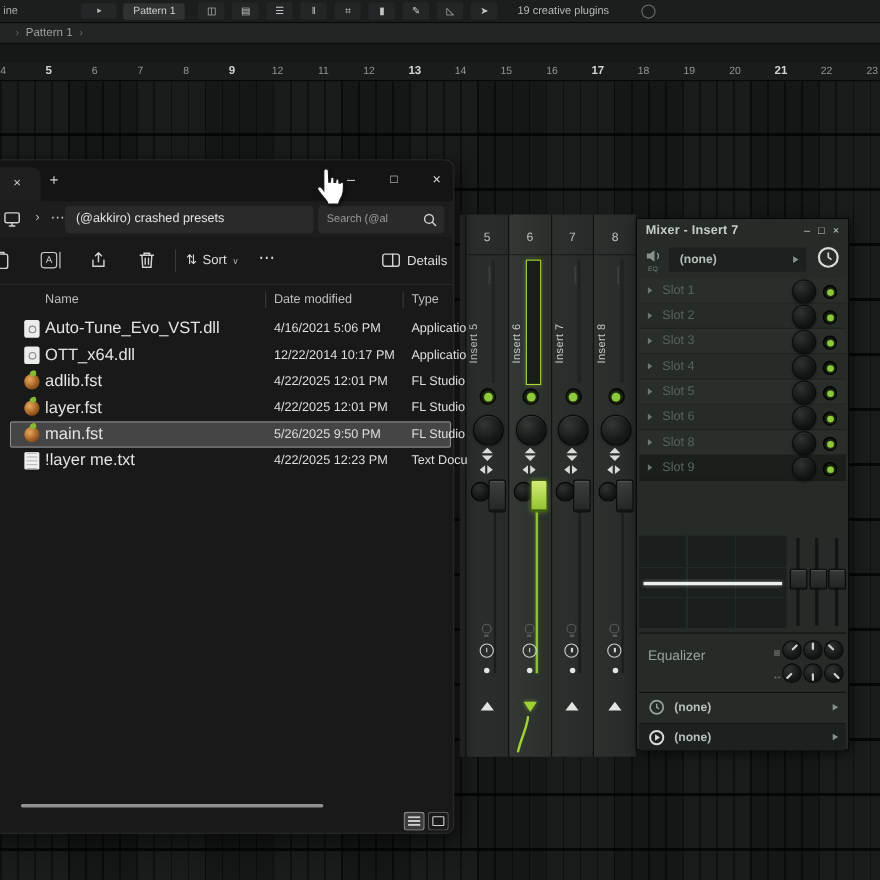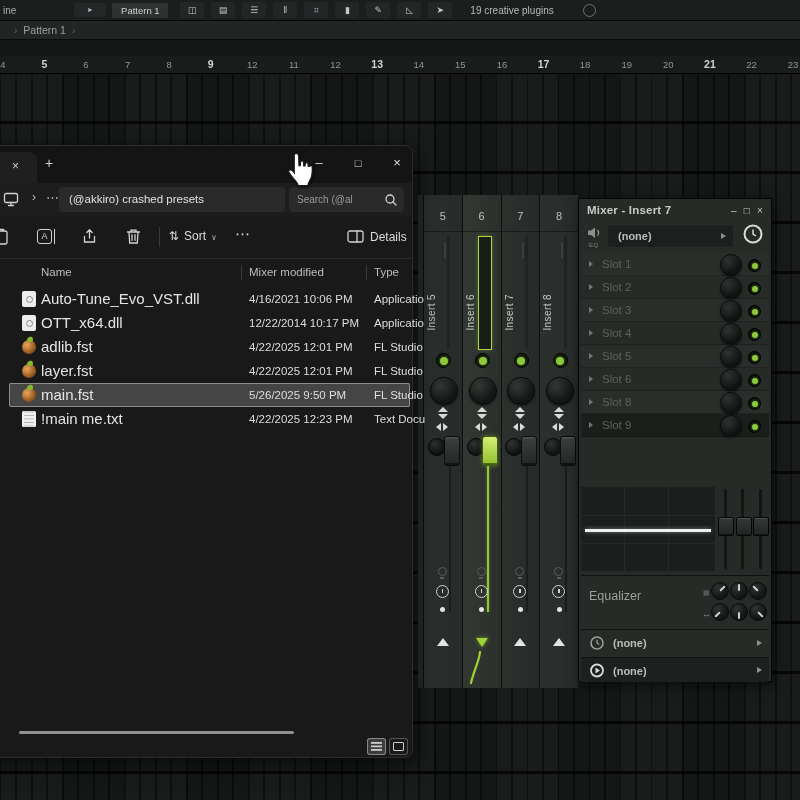--- a/index.html
+++ b/index.html
@@ -490,31 +490,31 @@
       <span class="x-details">
           <svg width="17" height="15">
             <rect x="1" y="2" width="15" height="11" rx="2" class="st"></rect>
             <path class="st" d="M10 2 L10 13"></path>
           </svg>
           <span>Details</span>
         </span>
     </div>
     <div class="x-header">
       <span style="left:100px">Name</span>
-      <span style="left:308px">Mixer modified</span>
+      <span style="left:308px">Date modified</span>
       <span style="left:433px">Type</span>
       <span class="x-hdiv" style="left:300px"></span>
       <span class="x-hdiv" style="left:425px"></span>
     </div>
     <div class="x-rows">
 
         <div class="fr">
           <span class="fi dll"></span>
           <span class="fn">Auto-Tune_Evo_VST.dll</span>
-          <span class="fd">4/16/2021 10:06 PM</span>
+          <span class="fd">4/16/2021 5:06 PM</span>
           <span class="ft">Applicatio</span>
         </div>
 
         <div class="fr">
           <span class="fi dll"></span>
           <span class="fn">OTT_x64.dll</span>
           <span class="fd">12/22/2014 10:17 PM</span>
           <span class="ft">Applicatio</span>
         </div>
 
@@ -534,21 +534,21 @@
 
         <div class="fr selected">
           <span class="fi fst"></span>
           <span class="fn">main.fst</span>
           <span class="fd">5/26/2025 9:50 PM</span>
           <span class="ft">FL Studio</span>
         </div>
 
         <div class="fr">
           <span class="fi txt"></span>
-          <span class="fn">!main me.txt</span>
+          <span class="fn">!layer me.txt</span>
           <span class="fd">4/22/2025 12:23 PM</span>
           <span class="ft">Text Docu</span>
         </div>
       </div>
     <div class="x-scroll"></div>
     <div class="x-views">
       <span class="vb sel">
           <span class="gl"></span>
         </span>
       <span class="vb plain">

